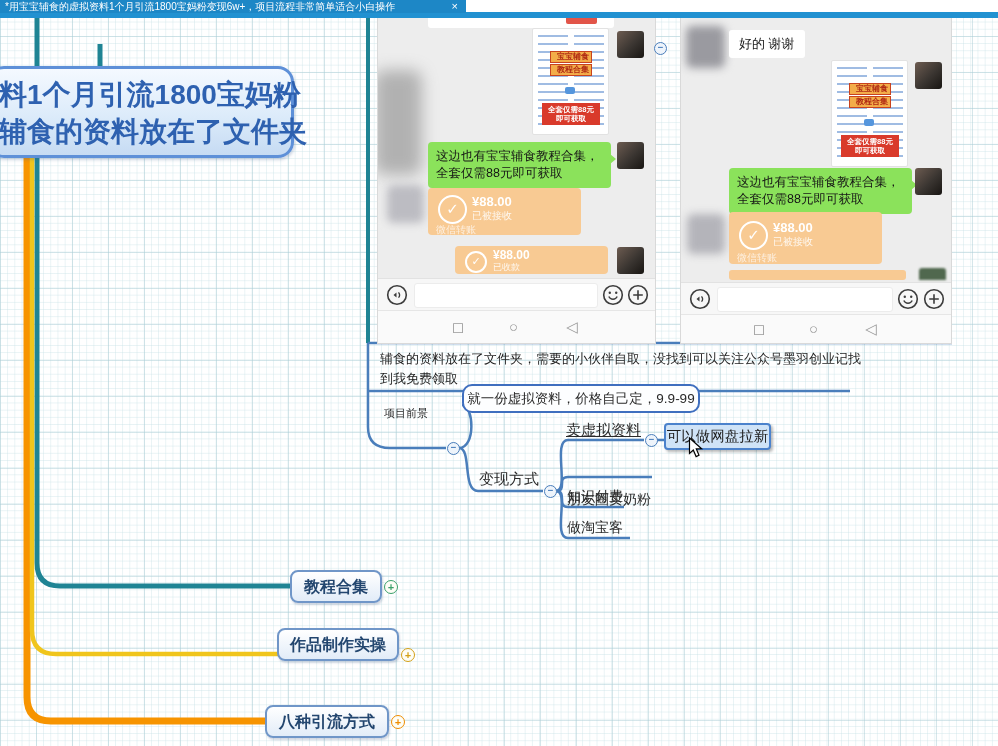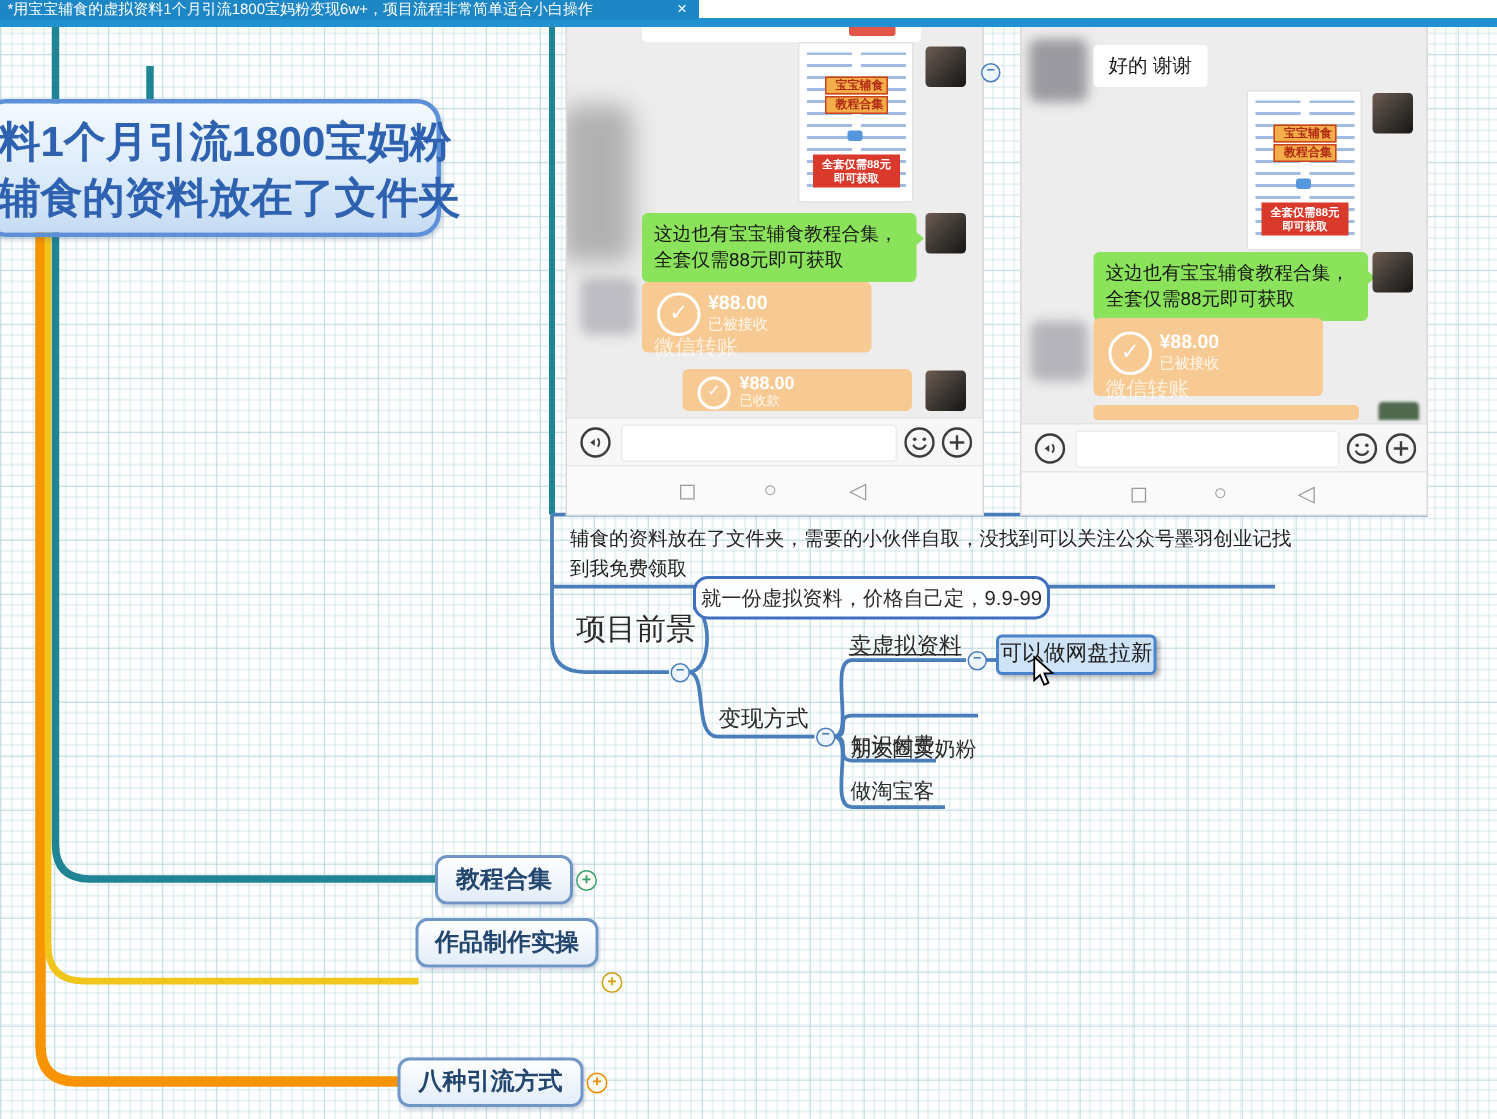--- a/index.html
+++ b/index.html
@@ -45,21 +45,21 @@
   .pcol{position:absolute;top:6px;width:30px;height:95px;background:repeating-linear-gradient(180deg,#8fb0de 0 2px,transparent 2px 8px);opacity:.85;}
   .pbadge{background:#f3ad49;border:1px solid #c8431f;color:#b02a14;font-size:8px;font-weight:bold;line-height:10px;padding:0 2px;margin:1px auto;width:36px;text-align:right;}
   .pbanner{position:absolute;left:9px;top:74px;width:58px;background:#d93a2b;color:#fff;font-size:7.5px;font-weight:bold;line-height:9px;text-align:center;padding:2px 0;}
   .gbub{width:183px;background:#8be25b;border-radius:4px;padding:6px 8px;font-size:12.5px;line-height:17px;color:#151515;box-sizing:border-box;}
   .gbub:after{content:"";position:absolute;right:-5px;top:12px;border-top:5px solid transparent;border-bottom:5px solid transparent;border-left:6px solid #8be25b;}
   .wbub{background:#fff;border-radius:3px;padding:5px 10px;font-size:13px;color:#1a1a1a;white-space:nowrap;}
   .tcard{background:#f8ca93;border-radius:4px;color:#fff;}
   .tcir{position:absolute;border:2px solid #fff;border-radius:50%;color:#fff;text-align:center;}
   .tamount{position:absolute;font-weight:bold;font-size:13px;}
   .tstatus{position:absolute;font-size:10px;opacity:.85;}
-  .tfoot{position:absolute;font-size:14px;opacity:.7;}
+  .tfoot{position:absolute;font-size:10px;opacity:.7;}
   .ibar{background:#f7f7f7;border-top:1px solid #e2e2e2;box-sizing:border-box;}
   .ifield{position:absolute;background:#fff;border:1px solid #ececec;border-radius:3px;}
   .nbar{background:#fafafa;border-top:1px solid #e6e6e6;box-sizing:border-box;color:#9a9a9a;}
   .nico{position:absolute;top:7px;font-size:15px;color:#9a9a9a;}
 </style>
 </head>
 <body>
 
 <div class="canvas">
 
@@ -203,38 +203,38 @@
       <span class="nico" style="left:72px;top:5px;">◻</span>
       <span class="nico" style="left:128px;top:5px;">○</span>
       <span class="nico" style="left:184px;top:5px;">◁</span>
     </div>
   </div>
 
   <div class="abs note">辅食的资料放在了文件夹，需要的小伙伴自取，没找到可以关注公众号墨羽创业记找到我免费领取</div>
 
   <div class="abs pricebox">就一份虚拟资料，价格自己定，9.9-99</div>
 
-  <div class="abs lbl" style="left:384px;top:406px;font-size:20px;">项目前景</div>
+  <div class="abs lbl" style="left:384px;top:406px;font-size:11px;">项目前景</div>
   <div class="abs mcir" style="left:447px;top:442px;">−</div>
 
   <div class="abs lbl" style="left:566px;top:421px;font-size:15px;text-decoration:underline;">卖虚拟资料</div>
   <div class="abs mcir" style="left:645px;top:434px;">−</div>
   <div class="abs hibox">可以做网盘拉新</div>
 
   <div class="abs lbl" style="left:479px;top:470px;font-size:15px;">变现方式</div>
   <div class="abs mcir" style="left:544px;top:485px;">−</div>
 
   <div class="abs lbl" style="left:567px;top:458px;font-size:14px;margin-top:33px;">朋友圈卖奶粉</div>
   <div class="abs lbl" style="left:567px;top:488px;font-size:14px;">知识付费</div>
   <div class="abs lbl" style="left:567px;top:519px;font-size:14px;">做淘宝客</div>
 
   <div class="abs box" style="left:290px;top:570px;width:92px;height:33px;font-size:16px;line-height:29px;">教程合集</div>
   <div class="abs pcir" style="left:384px;top:580px;border:1.5px solid #3aa06a;color:#3aa06a;">+</div>
 
-  <div class="abs box" style="left:277px;top:612px;width:122px;height:33px;font-size:16px;line-height:29px;">作品制作实操</div>
+  <div class="abs box" style="left:277px;top:628px;width:122px;height:33px;font-size:16px;line-height:29px;">作品制作实操</div>
   <div class="abs pcir" style="left:401px;top:648px;border:1.5px solid #d4a017;color:#d4a017;">+</div>
 
   <div class="abs box" style="left:265px;top:705px;width:124px;height:33px;font-size:16px;line-height:29px;">八种引流方式</div>
   <div class="abs pcir" style="left:391px;top:715px;border:1.5px solid #ef8c00;color:#ef8c00;">+</div>
 
   <div class="abs mainnode">
     <div class="t">
       <div>料1个月引流1800宝妈粉</div>
       <div>辅食的资料放在了文件夹</div>
     </div>

